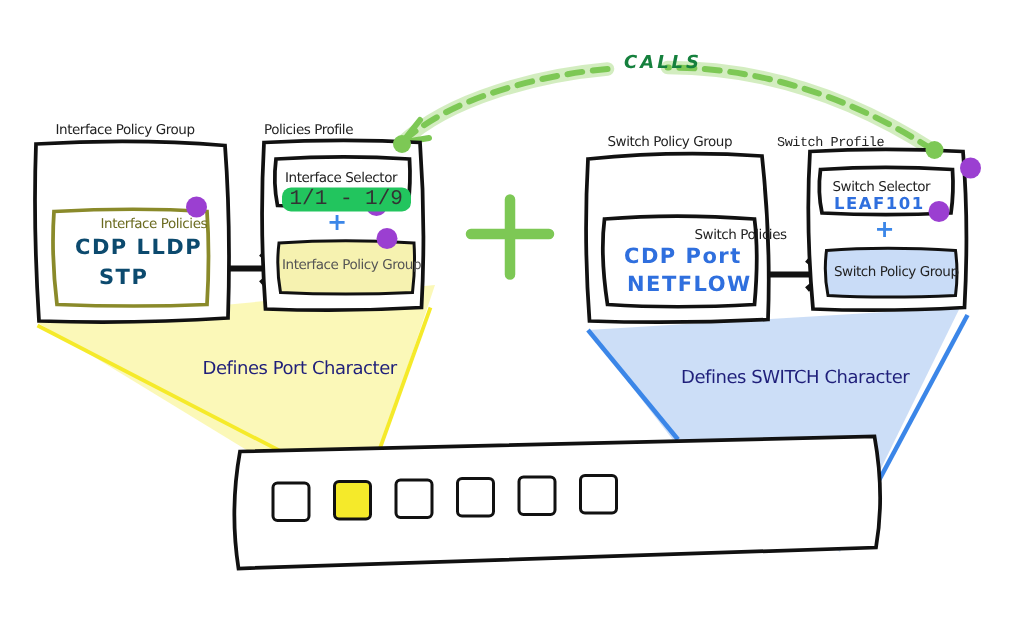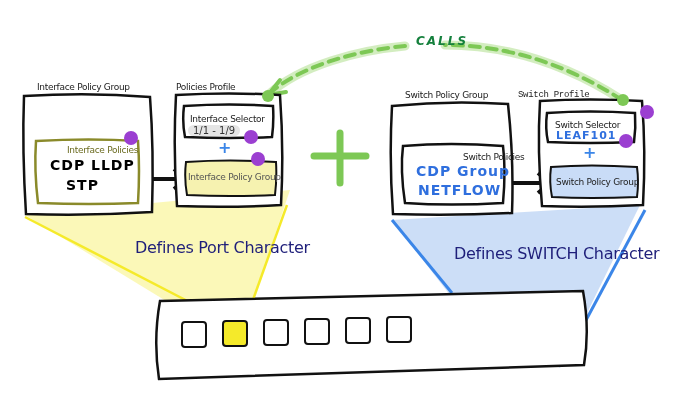--- a/index.html
+++ b/index.html
@@ -2,26 +2,26 @@
 <html><head>
 <meta charset="utf-8">
 <style>
   html, body { margin: 0; padding: 0; background: #ffffff; }
   body { width: 679px; height: 420px; position: relative; overflow: hidden;
          font-family: "DejaVu Sans", sans-serif; }
   svg.canvas { position: absolute; left: 0; top: 0; }
   .lbl { position: absolute; white-space: nowrap; color: #222; font-size: 9px;
          font-family: "DejaVu Sans", sans-serif; letter-spacing: -0.3px; }
   .hand { font-family: "DejaVu Sans", sans-serif; font-weight: bold; }
-  .ip { color: #000000; font-size: 14px; letter-spacing: 1px; }
+  .ip { color: #0c4a6e; font-size: 14px; letter-spacing: 1px; }
   .sp { color: #2f6fde; font-size: 14px; letter-spacing: 1px; }
-  .define { color: #1f1f7a; font-size: 16px; }
+  .define { color: #1f1f7a; font-size: 12px; }
   .calls { color: #15803d; font-size: 12px; letter-spacing: 2px; font-weight: bold; font-style: italic; }
-  .selval { position: absolute; font-size: 10px; color: #333; background: #e5e5e5;
-            border-radius: 6px; padding: 0 5px; }
+  .selval { position: absolute; font-size: 14px; color: #333; background: #22c55e;
+            border-radius: 6px; padding: 0 5px; font-family: Liberation Mono, monospace; }
   .leaf { position: absolute; font-size: 11px; font-weight: bold; color: #2f6fde; letter-spacing: 1px; }
 </style>
 </head>
 <body>
 
 <svg class="canvas" width="679" height="420" viewBox="0 0 679 420">
 
   <polygon points="25,215 290,190 240,340 230,340" fill="#fbf7b0" opacity="0.9"></polygon>
   <line x1="25" y1="217" x2="228" y2="322" stroke="#f5ea2a" stroke-width="2.5"></line>
   <line x1="287" y1="205" x2="245" y2="322" stroke="#f5ea2a" stroke-width="2.5"></line>
@@ -83,21 +83,21 @@
 <div class="lbl" style="left:190px;top:114px;">Interface Selector</div>
 <div class="selval" style="left:188px;top:125px;">1/1 - 1/9</div>
 <div class="lbl hand" style="left:218px;top:138px;color:#3b86e8;font-size:16px;">+</div>
 <div class="lbl" style="left:188px;top:172px;color:#555;">Interface Policy Group</div>
 <div class="lbl define" style="left:135px;top:238px;">Defines Port Character</div>
 
 <div class="lbl calls" style="left:416px;top:34px;">CALLS</div>
 
 <div class="lbl" style="left:405px;top:90px;">Switch Policy Group</div>
 <div class="lbl" style="left:416px;top:152px;margin-left:47px;">Switch Policies</div>
-<div class="lbl hand sp" style="left:416px;top:163px;">CDP  Group</div>
+<div class="lbl hand sp" style="left:416px;top:163px;">CDP  Port</div>
 <div class="lbl hand sp" style="left:418px;top:182px;">NETFLOW</div>
 
 <div class="lbl" style="left:518px;top:90px;font-family:Liberation Mono, monospace;">Switch Profile</div>
 <div class="lbl" style="left:555px;top:120px;">Switch Selector</div>
 <div class="leaf" style="left:556px;top:129px;">LEAF101</div>
 <div class="lbl hand" style="left:583px;top:143px;color:#3b86e8;font-size:16px;">+</div>
 <div class="lbl" style="left:556px;top:177px;">Switch Policy Group</div>
 <div class="lbl define" style="left:454px;top:244px;">Defines SWITCH Character</div>
 
 </body></html>

